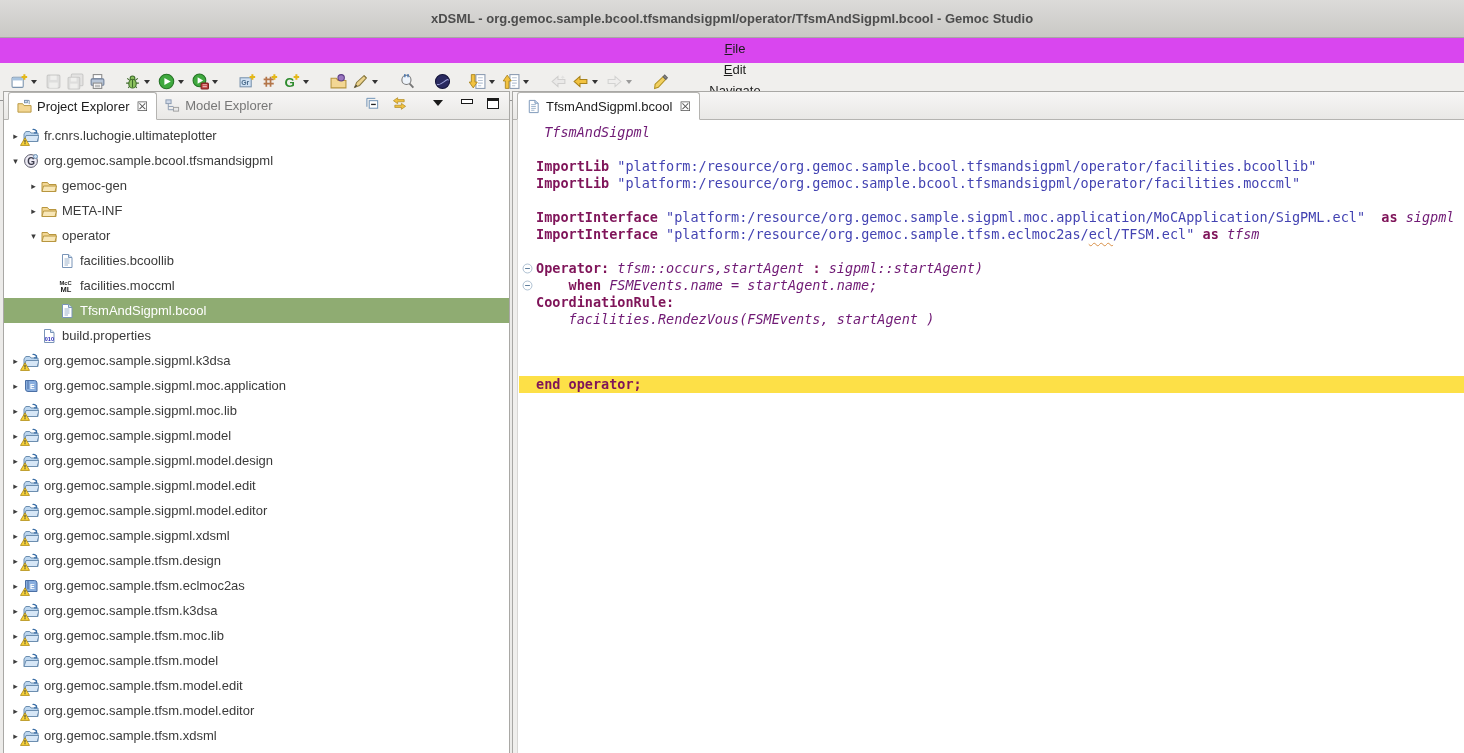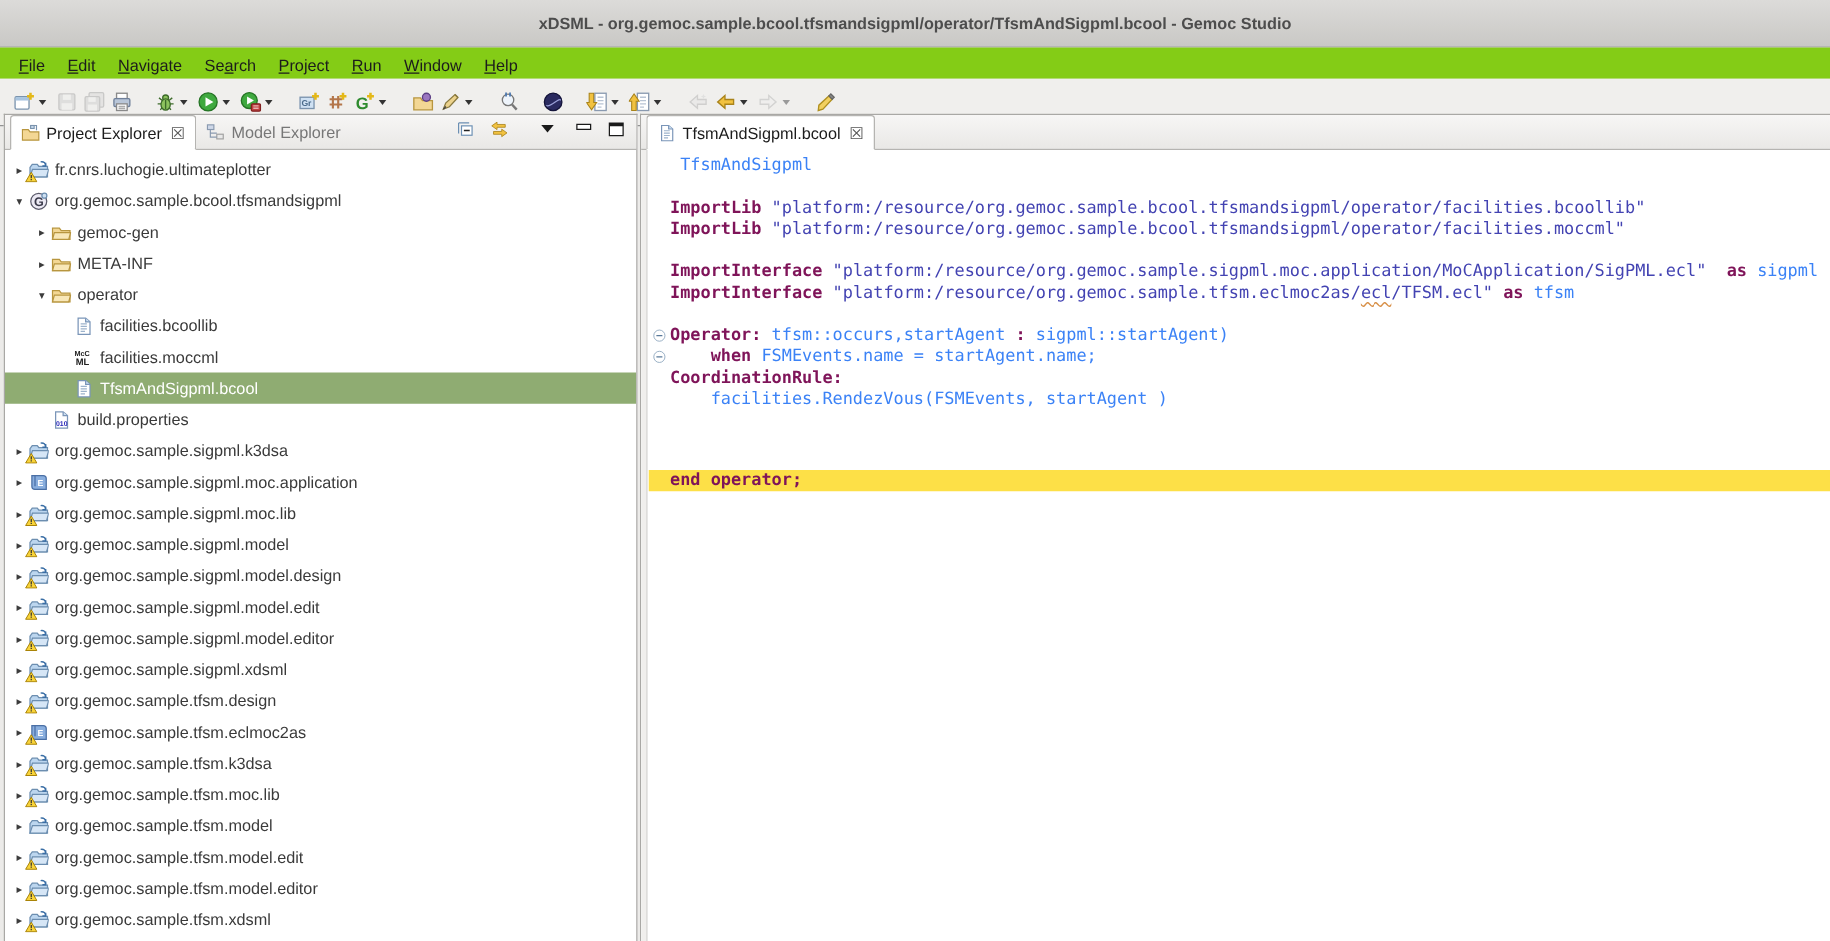--- a/index.html
+++ b/index.html
@@ -4,21 +4,21 @@
 <style>
   * { margin:0; padding:0; box-sizing:border-box; }
   html,body { width:1464px; height:753px; overflow:hidden; font-family:"Liberation Sans",sans-serif; background:#ecebe9; }
 
   
   #title-bar { height:38px; background:linear-gradient(#dcdbd9,#c9c8c5); border-bottom:1px solid #a8a7a4;
                display:flex; align-items:center; justify-content:center; }
   #title-bar .title { font-size:13px; font-weight:bold; color:#4d4d4d; }
 
   
-  #menu-bar { height:25px; background:#84cc16; display:flex; align-items:flex-end; padding-left:6px; }
+  #menu-bar { height:25px; background:#d946ef; display:flex; align-items:center; padding-left:6px;flex-direction:column; }
   .menu-item { font-size:13px; color:#1c1c1c; padding:3px 9px; cursor:default; }
   .menu-item u { text-decoration:underline; }
 
   
   #toolbar { height:38px; background:#f0efed; border-bottom:1px solid #939393; display:flex; align-items:center; padding-left:8px; }
   .tbtn { width:22px; height:22px; display:inline-flex; align-items:center; justify-content:center; }
   .tbtn svg { width:17px; height:17px; }
   .tbtn.disabled { filter:grayscale(1) opacity(.45); }
   .dd { width:0; height:0; border-left:3.5px solid transparent; border-right:3.5px solid transparent; border-top:4px solid #333;
         margin:0 5px 0 1px; display:inline-block; }
@@ -57,21 +57,21 @@
   #editor-body { position:absolute; top:28px; left:0; right:0; bottom:0; background:#fff; }
   #ruler { position:absolute; top:0; left:0; width:5px; bottom:0; background:#f0efed; border-right:1px solid #d8d7d5; }
   #code { position:absolute; top:4px; left:6px; right:0; bottom:0; font-family:"DejaVu Sans Mono","Liberation Mono",monospace;
           font-size:13.5px; line-height:17px; white-space:pre; }
   .code-line { height:17px; display:flex; }
   .code-line.current { background:#fde047;margin-top:48px; }
   .fold { width:17px; flex:none; display:inline-flex; align-items:center; justify-content:center; }
   .fold svg { width:11px; height:11px; }
   .k { color:#7f1459; font-weight:bold; }
   .s { color:#4343b2; }
-  .p { color:#3b82f6; }
+  .p { color:#701a75;font-style:italic; }
   .sq { color:#4343b2; text-decoration:underline wavy #d89048 1px; text-underline-offset:3px; }
 </style>
 </head>
 <body>
 
 <div id="title-bar">
   <span class="title">xDSML - org.gemoc.sample.bcool.tfsmandsigpml/operator/TfsmAndSigpml.bcool - Gemoc Studio</span>
 </div>
 
 <div id="menu-bar">

